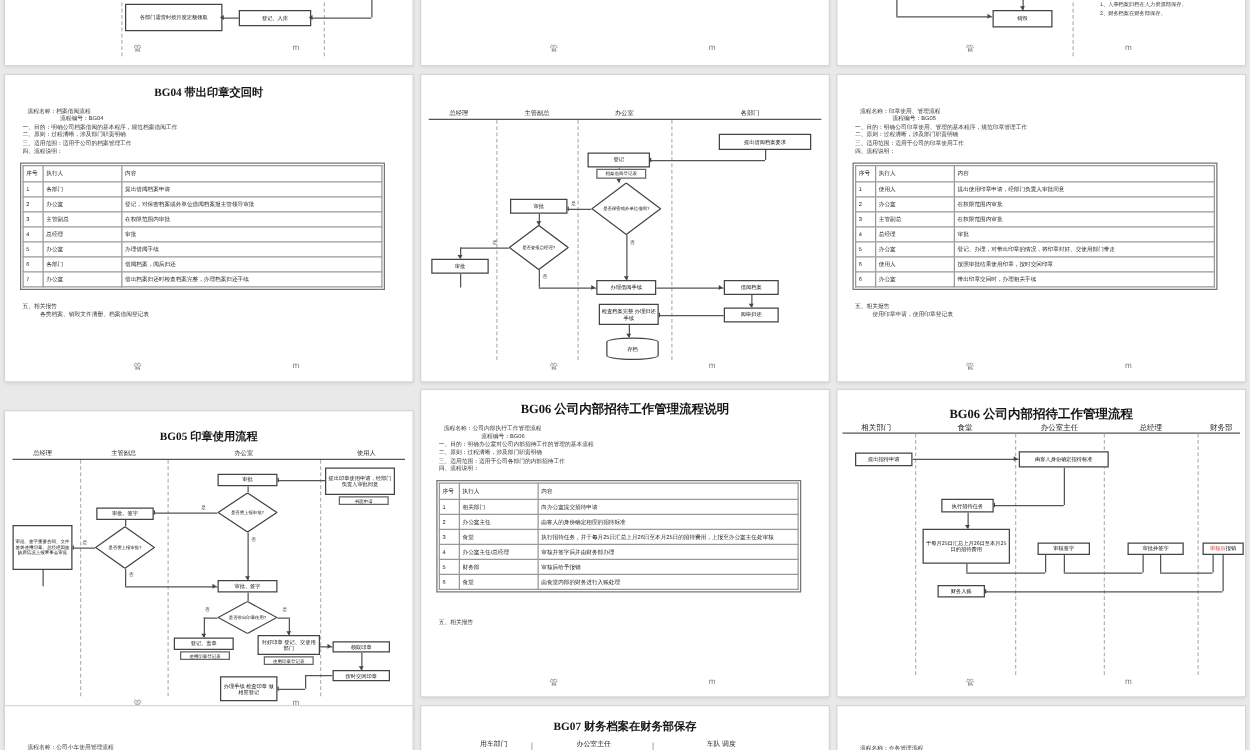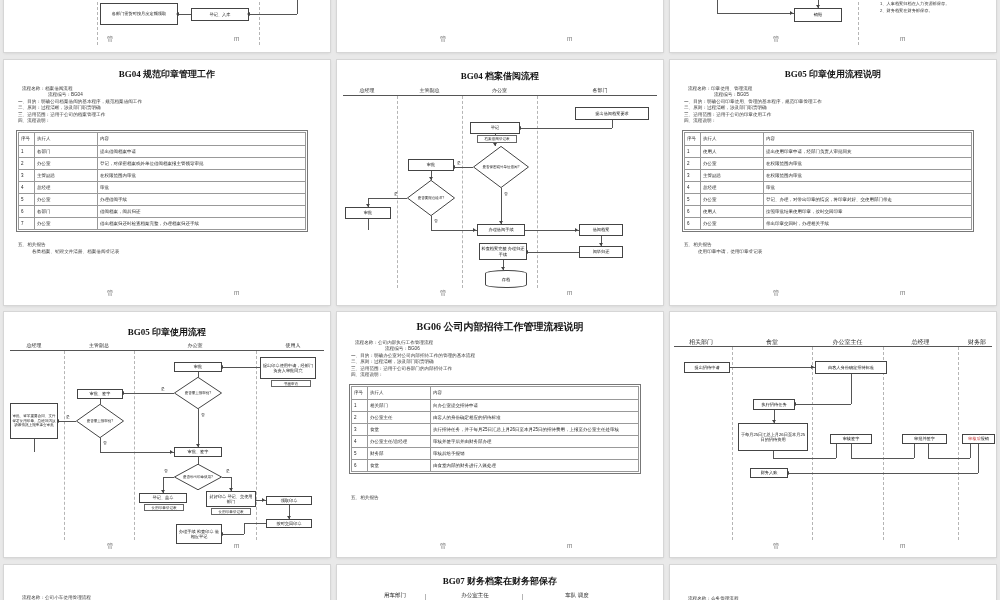--- a/index.html
+++ b/index.html
@@ -82,21 +82,21 @@
   <div class="fcb" style="left:124px;top:201px;width:48px;height:14px">销毁</div>
   <div class="notes" style="left:210px;top:194px">
     <div>1、人事档案归档在人力资源部保存。</div>
     <div>2、财务档案在财务部保存。</div>
   </div>
   <div class="pf" style="left:98px;top:228px;width:16px;text-align:center">管</div>
   <div class="pf" style="left:230px;top:228px">m</div>
 </div>
 
 <div class="page" style="left:4px;top:60px">
-  <div class="ttl" style="top:8px">BG04 规范印章管理工作</div>
+  <div class="ttl" style="top:8px">BG04 带出印章交回时</div>
   <div class="meta" style="left:18px;top:26px">流程名称：档案借阅流程</div>
   <div class="meta" style="left:44px;top:32px">流程编号：BG04</div>
   <div class="meta" style="left:14px;top:39px">一、目的：明确公司档案借阅的基本程序，规范档案借阅工作</div>
   <div class="meta" style="left:14px;top:45px">二、原则：过程清晰，涉及部门职责明确</div>
   <div class="meta" style="left:14px;top:52px">三、适用范围：适用于公司的档案管理工作</div>
   <div class="meta" style="left:14px;top:58px">四、流程说明：</div>
   <div class="tblwrap" style="left:12px;top:70px;width:288px">
     <table class="tbl">
       <tbody>
           <tr class="hr">
@@ -142,21 +142,20 @@
     </tbody>
       </table>
   </div>
   <div class="rel" style="left:14px;top:182px">五、相关报告</div>
   <div class="rel" style="left:28px;top:189px">各类档案、销毁文件清册、档案借阅登记表</div>
   <div class="pf" style="left:98px;top:229px;width:16px;text-align:center">管</div>
   <div class="pf" style="left:230px;top:229px">m</div>
 </div>
 
 <div class="page" style="left:337px;top:60px">
-  <div class="ttl" style="top:10px">BG04 档案借阅流程</div>
   <div class="lane" style="left:0;width:60px;top:27px">总经理</div>
   <div class="lane" style="left:60px;width:65px;top:27px">主管副总</div>
   <div class="lane" style="left:125px;width:75px;top:27px">办公室</div>
   <div class="lane" style="left:200px;width:126px;top:27px">各部门</div>
   <div class="rule" style="left:6px;top:35px;width:314px"></div>
   <div class="dash" style="left:60px;top:36px;height:192px"></div>
   <div class="dash" style="left:125px;top:36px;height:192px"></div>
   <div class="dash" style="left:200px;top:36px;height:192px"></div>
 
   <div class="vl" style="left:275px;top:60px;height:8px"></div>
@@ -211,21 +210,20 @@
   <div class="fcb" style="left:242px;top:164px;width:44px;height:12px">借阅档案</div>
   <div class="fcb" style="left:242px;top:186px;width:44px;height:12px">阅毕归还</div>
   <div class="fcb" style="left:142px;top:183px;width:48px;height:17px">检查档案完整 办理归还手续</div>
   <div class="cyl" style="left:148px;top:210px;width:40px;height:16px">存档</div>
 
   <div class="pf" style="left:98px;top:229px;width:16px;text-align:center">管</div>
   <div class="pf" style="left:230px;top:229px">m</div>
 </div>
 
 <div class="page" style="left:670px;top:60px">
-  <div class="ttl" style="top:8px">BG05 印章使用流程说明</div>
   <div class="meta" style="left:18px;top:26px">流程名称：印章使用、管理流程</div>
   <div class="meta" style="left:44px;top:32px">流程编号：BG05</div>
   <div class="meta" style="left:14px;top:39px">一、目的：明确公司印章使用、管理的基本程序，规范印章管理工作</div>
   <div class="meta" style="left:14px;top:45px">二、原则：过程清晰，涉及部门职责明确</div>
   <div class="meta" style="left:14px;top:52px">三、适用范围：适用于公司的印章使用工作</div>
   <div class="meta" style="left:14px;top:58px">四、流程说明：</div>
   <div class="tblwrap" style="left:12px;top:70px;width:288px">
     <table class="tbl">
       <tbody>
           <tr class="hr">
@@ -270,21 +268,21 @@
           </tr>
     </tbody>
       </table>
   </div>
   <div class="rel" style="left:14px;top:182px">五、相关报告</div>
   <div class="rel" style="left:28px;top:189px">使用印章申请，使用印章登记表</div>
   <div class="pf" style="left:98px;top:229px;width:16px;text-align:center">管</div>
   <div class="pf" style="left:230px;top:229px">m</div>
 </div>
 
-<div class="page" style="left:4px;top:312px">
+<div class="page" style="left:4px;top:329px">
   <div class="ttl" style="top:14px">BG05 印章使用流程</div>
   <div class="lane" style="left:0;width:60px;top:30px">总经理</div>
   <div class="lane" style="left:60px;width:70px;top:30px">主管副总</div>
   <div class="lane" style="left:130px;width:122px;top:30px">办公室</div>
   <div class="lane" style="left:252px;width:74px;top:30px">使用人</div>
   <div class="rule" style="left:6px;top:38px;width:314px"></div>
   <div class="dash" style="left:60px;top:39px;height:189px"></div>
   <div class="dash" style="left:130px;top:39px;height:189px"></div>
   <div class="dash" style="left:252px;top:39px;height:189px"></div>
 
@@ -408,20 +406,21 @@
           </tr>
     </tbody>
       </table>
   </div>
   <div class="rel" style="left:14px;top:183px">五、相关报告</div>
   <div class="pf" style="left:98px;top:230px;width:16px;text-align:center">管</div>
   <div class="pf" style="left:230px;top:230px">m</div>
 </div>
 
 <div class="page" style="left:670px;top:312px">
+  <div class="ttl sm" style="top:12px">BG06 公司内部招待工作管理流程</div>
   <div class="lane big" style="left:0;width:62px;top:26px">相关部门</div>
   <div class="lane big" style="left:62px;width:80px;top:26px">食堂</div>
   <div class="lane big" style="left:142px;width:71px;top:26px">办公室主任</div>
   <div class="lane big" style="left:213px;width:75px;top:26px">总经理</div>
   <div class="lane big" style="left:288px;width:38px;top:26px">财务部</div>
   <div class="rule" style="left:4px;top:34px;width:318px"></div>
   <div class="dash" style="left:62px;top:35px;height:193px"></div>
   <div class="dash" style="left:142px;top:35px;height:193px"></div>
   <div class="dash" style="left:213px;top:35px;height:193px"></div>
   <div class="dash" style="left:288px;top:35px;height:193px"></div>

